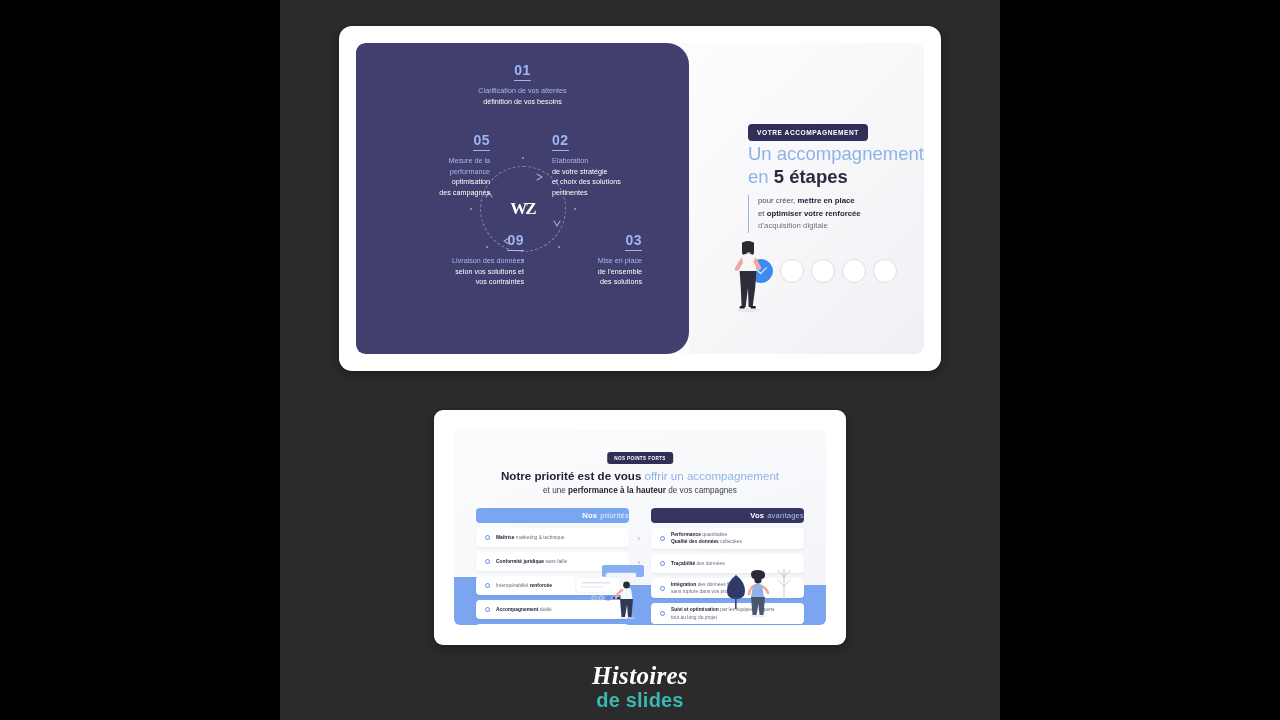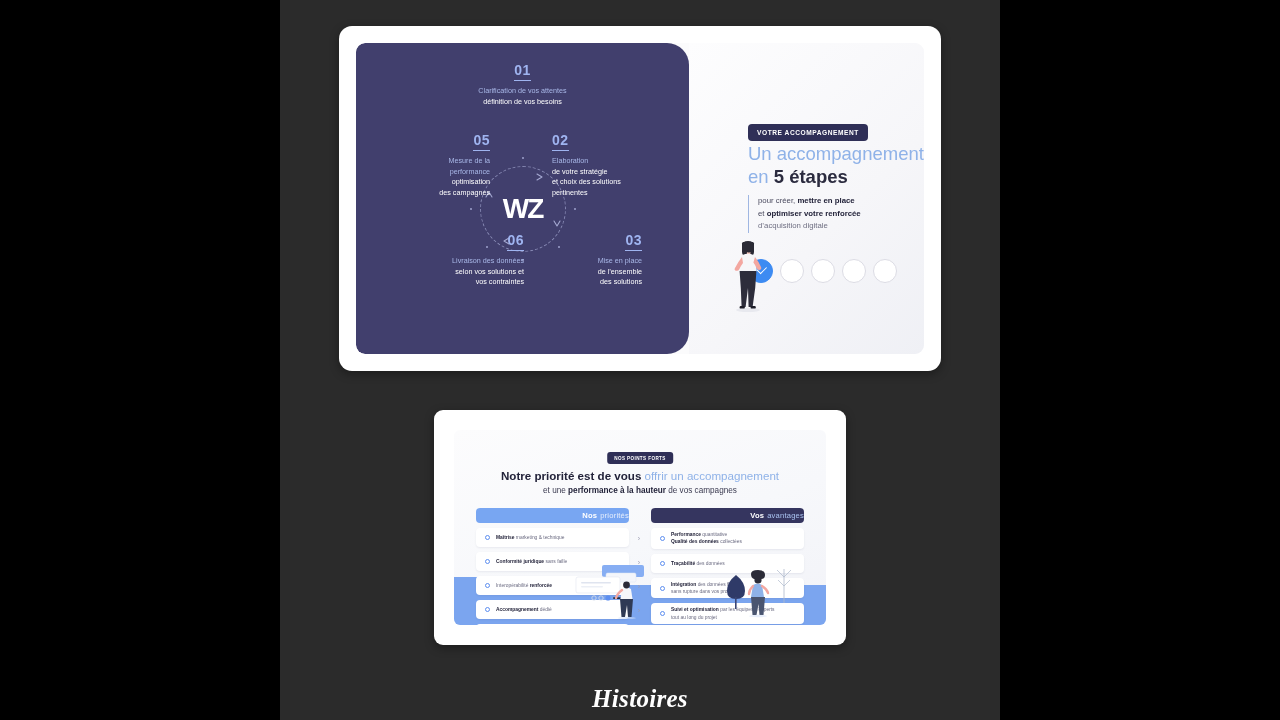--- a/index.html
+++ b/index.html
@@ -43,22 +43,22 @@
   .ring{
     position:absolute; inset:0;
     border:1px dashed rgba(190,195,235,.55);
     border-radius:50%;
   }
   .ring-dot{
     position:absolute; width:2px; height:2px; background:rgba(190,195,235,.75); border-radius:50%;
   }
   .logo-wz{
     position:absolute; left:50%; top:50%; transform:translate(-50%,-50%);
-    color:#fff; font-weight:700; font-size:28px; letter-spacing:-2px;
-    font-family:Liberation Sans, sans-serif;
+    color:#fff; font-weight:700; font-size:17px; letter-spacing:-2px;
+    font-family:Liberation Serif, serif;
   }
 
   .step{ position:absolute; text-align:center; }
   .step .num{
     font-size:14px; font-weight:700; color:#9fb4f0; letter-spacing:.5px;
     display:inline-block; padding-bottom:2px; border-bottom:1.4px solid #9fb4f0;
     line-height:1.1;
   }
   .step .t1{ font-size:7.2px; color:#a9b8e8; line-height:1.45; margin-top:5px; font-weight:500;}
   .step .t2{ font-size:7.2px; color:#ffffff; line-height:1.45; font-weight:400;}
@@ -231,21 +231,21 @@
         </div>
 
         <div class="step st3">
           <div class="num">03</div>
           <div class="t1">Mise en place</div>
           <div class="t2" style="white-space:pre-line">de l’ensemble
 des solutions</div>
         </div>
 
         <div class="step st4">
-          <div class="num">06</div>
+          <div class="num">09</div>
           <div class="t1">Livraison des données</div>
           <div class="t2" style="white-space:pre-line">selon vos solutions et
 vos contraintes</div>
         </div>
       </div>
 
       <div class="s1-right">
         <div class="badge">VOTRE ACCOMPAGNEMENT</div>
 
         <div class="h1">
@@ -399,15 +399,16 @@
         <path d="M42 20 q-3 -1 -3 -5 q0 -4 7 -4 q7 0 7 5 q0 4 -4 4 z" fill="#2b2b38"></path>
         <path d="M39 38 l14 0 l-1.5 18 l-4 0 l-1 -11 l-2 11 l-4 0 z" fill="#4a5570"></path>
         <ellipse cx="46" cy="57" rx="9" ry="1.2" fill="#cfddf7" opacity=".5"></ellipse>
       </svg>
 
     </div>
   </div>
 
   <div class="brand">
     <div class="l1">Histoires</div>
+    <div class="l2">de slides</div>
   </div>
 
 </div>
 
 </body></html>

